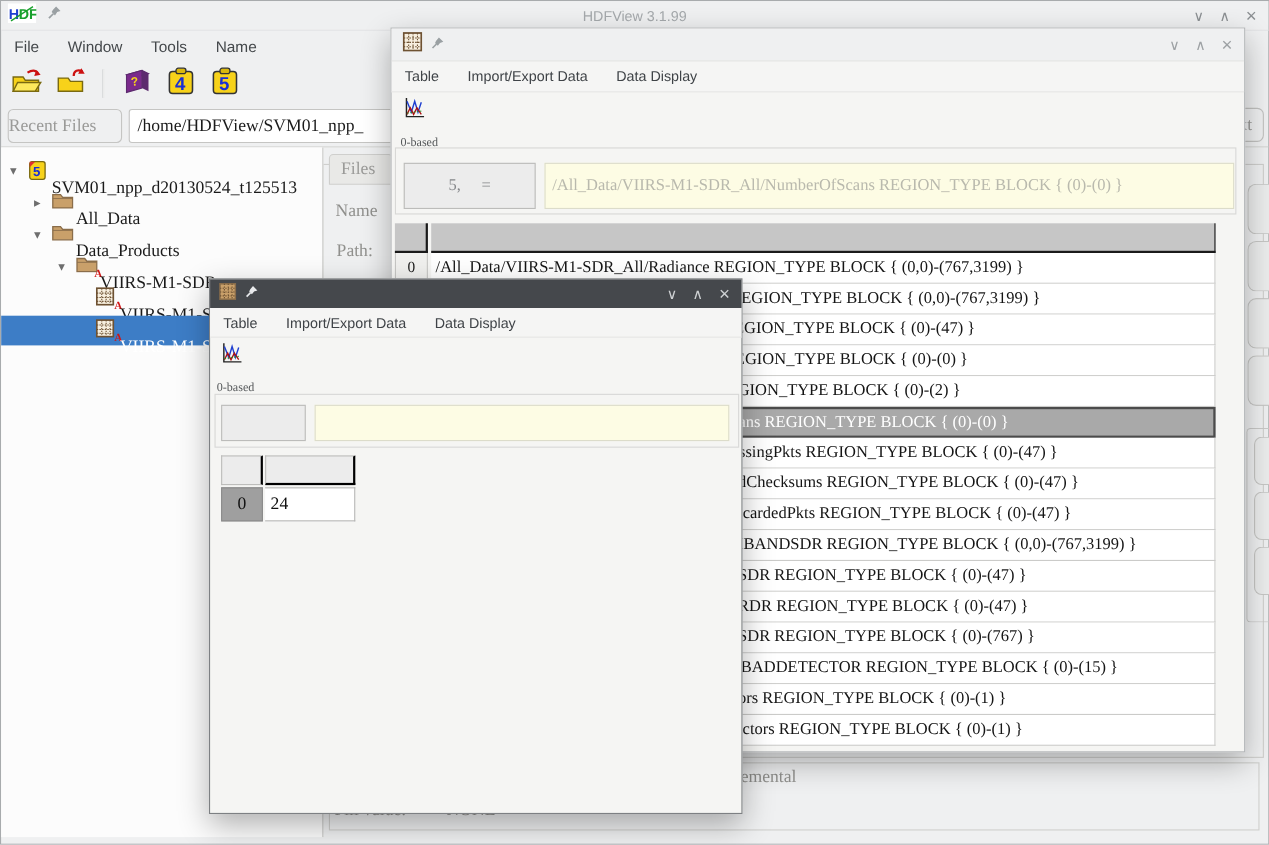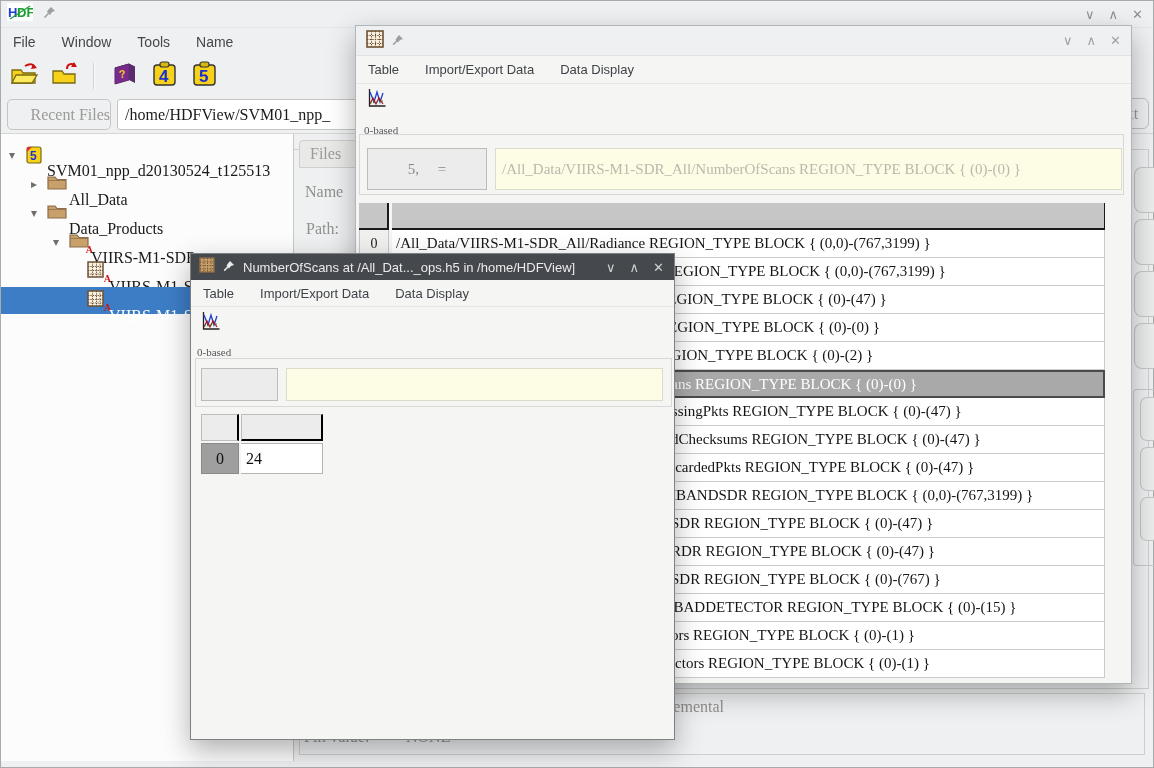--- a/index.html
+++ b/index.html
@@ -16,21 +16,21 @@
 
   
   #main { position:absolute; left:0; top:0; width:1154px; height:768px; background:#eff0f1; border:1px solid #a8abad; z-index:1; }
   #main .titlebar { height:27px; background:#eff0f1; border-bottom:1px solid #e3e4e5; }
   #main-title { position:absolute; left:0; right:0; text-align:center; font-size:13px; color:#a5a9ac; }
   #main .win-controls { position:relative; z-index:2; color:#8b8f92; }
   #main .menubar { top:27px; height:28px; color:#44484b; font-size:14px; }
   #main-toolbar { position:absolute; left:0; top:55px; width:100%; height:40px; display:flex; align-items:center; gap:10px; padding-left:8px; }
   .tbsep { width:2px; height:26px; background:#d2d3d4; border-right:1px solid #fafafa; margin:0 4px; }
   #pathrow { position:absolute; left:0; top:95px; width:100%; height:38px; border-bottom:1px solid #d6d6d4; }
-  #recent-files-btn { position:absolute; left:6px; top:3px; width:104px; height:31px; border:1px solid #c5c5c3; border-radius:5px; background:#eff0f1; color:#9a9a98; font-size:16px; text-align:right; line-height:29px; }
+  #recent-files-btn { position:absolute; left:6px; top:3px; width:104px; height:31px; border:1px solid #c5c5c3; border-radius:5px; background:#eff0f1; color:#9a9a98; font-size:16px; text-align:left; line-height:29px; }
   #path-field { position:absolute; left:116px; top:3px; width:938px; height:31px; background:#ffffff; border:1px solid #c5c5c3; border-radius:3px; font-size:16px; color:#1b1b1b; line-height:29px; padding-left:7px; white-space:nowrap; overflow:hidden; }
   #clear-text-btn { position:absolute; left:1060px; top:2px; width:88px; height:31px; border:1px solid #c2c2c0; border-radius:6px; background:#eff0f1; color:#9a9a98; font-size:16px; text-align:center; line-height:29px; overflow:hidden; white-space:nowrap; }
 
   
   #tree-panel { position:absolute; left:0; top:133px; width:293px; height:627px; background:#fcfcfc; border-right:1px solid #c8c8c6; overflow:hidden; }
   .tree-row { position:absolute; left:0; width:293px; height:27px; }
   .tree-row.sel { background:#3d7dc6; }
   .tree-row.sel .tlabel { color:#ffffff; }
   .tarrow { position:absolute; top:6px; font-size:12px; color:#6e6e6e; }
   .ticon  { position:absolute; top:3px; width:20px; height:20px; }
@@ -94,20 +94,21 @@
           <text x="10" y="14" font-family="Liberation Sans,sans-serif" font-size="13" font-weight="bold" fill="#18a02c">DF</text>
           <path d="M3 16 L23 3" stroke="#18a02c" stroke-width="1.2" fill="none"></path>
         </svg>
     </span>
     <span class="icon" style="margin-left:10px;">
       <svg width="13" height="13">
           <path d="M8 1 L12 5 L9 6 L7 9 L4 6 L5 4 Z" fill="#9aa0a3"></path>
           <path d="M5.5 7.5 L1.5 11.5" stroke="#9aa0a3" stroke-width="1.6"></path>
         </svg>
     </span>
+    <span id="main-title">HDFView 3.1.99</span>
     <span class="win-controls">
       <span class="win-ctrl">∨</span>
       <span class="win-ctrl">∧</span>
       <span class="win-ctrl">✕</span>
     </span>
   </div>
 
   <div class="menubar">
     <span>File</span>
     <span>Window</span>
@@ -290,21 +291,20 @@
           <rect x="1" y="1" width="14" height="14" fill="#c9a06a" stroke="#8a6d4a" stroke-width="1.4"></rect>
           <path d="M5 1 v14 M8.5 1 v14 M12 1 v14 M1 5 h14 M1 8.5 h14 M1 12 h14" stroke="#6e5233" stroke-width="1" stroke-dasharray="1.2,1.2"></path>
         </svg>
     </span>
     <span class="icon" style="margin-left:8px;">
       <svg width="12" height="12">
           <path d="M7 1 L11 5 L8 6 L6 8.5 L3.5 6 L4.5 4 Z" fill="#e8eaec"></path>
           <path d="M4.8 7 L1.2 10.6" stroke="#e8eaec" stroke-width="1.5"></path>
         </svg>
     </span>
-    <span class="cw-title">NumberOfScans at /All_Dat..._ops.h5 in /home/HDFView]</span>
     <span class="win-controls">
       <span class="win-ctrl">∨</span>
       <span class="win-ctrl">∧</span>
       <span class="win-ctrl">✕</span>
     </span>
   </div>
   <div class="menubar">
     <span>Table</span>
     <span>Import/Export Data</span>
     <span>Data Display</span>

